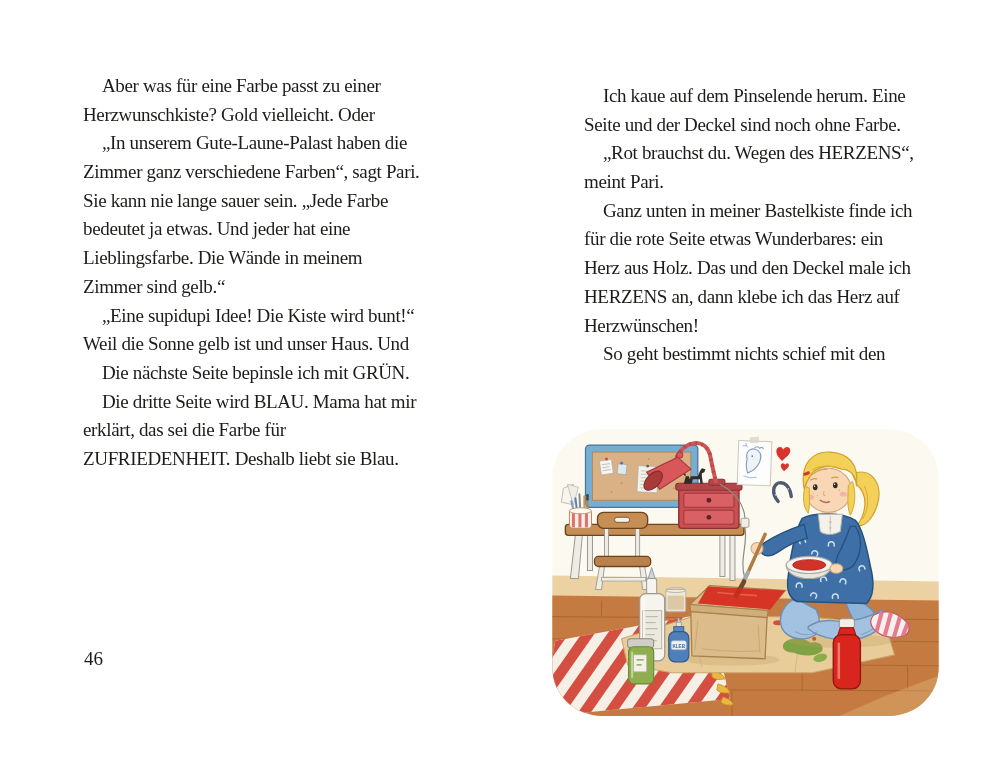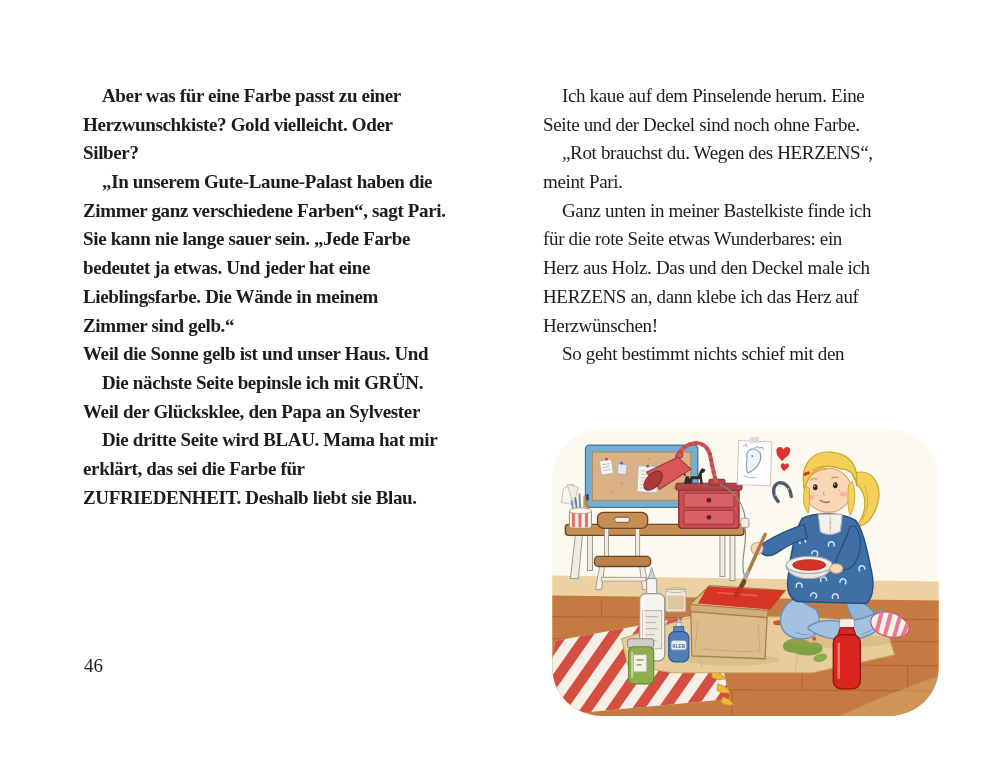--- a/index.html
+++ b/index.html
@@ -3,43 +3,42 @@
 <meta charset="utf-8">
 <style>
   html,body{margin:0;padding:0;}
   body{
     width:1000px;height:759px;background:#ffffff;position:relative;overflow:hidden;
     font-family:"Liberation Serif", serif;color:#1d1c1a;
   }
   .text-block{position:absolute;font-size:19px;line-height:28.7px;letter-spacing:-0.35px;white-space:nowrap;}
   .text-block .line{height:28.7px;}
   .text-block .line.indent{padding-left:19px;}
-  #text-left{left:83px;top:82px;font-weight:bold;}
-  #text-right{left:543px;top:82px;}
-  .page-number{position:absolute;left:84px;top:648px;font-size:19px;margin-top:7px;}
+  #text-left{left:83px;top:72px;}
+  #text-right{left:584px;top:82px;}
+  .page-number{position:absolute;left:84px;top:648px;font-size:19px;}
   #illo{position:absolute;left:551px;top:426px;}
 </style>
 </head>
 <body>
 
 <div>
 
   <div id="text-left" class="text-block">
       <div class="line indent">Aber was für eine Farbe passt zu einer</div>
       <div class="line">Herzwunschkiste? Gold vielleicht. Oder</div>
-      <div class="line">Silber?</div>
       <div class="line indent">„In unserem Gute-Laune-Palast haben die</div>
       <div class="line">Zimmer ganz verschiedene Farben“, sagt Pari.</div>
       <div class="line">Sie kann nie lange sauer sein. „Jede Farbe</div>
       <div class="line">bedeutet ja etwas. Und jeder hat eine</div>
       <div class="line">Lieblingsfarbe. Die Wände in meinem</div>
       <div class="line">Zimmer sind gelb.“</div>
+      <div class="line indent">„Eine supidupi Idee! Die Kiste wird bunt!“</div>
       <div class="line">Weil die Sonne gelb ist und unser Haus. Und</div>
       <div class="line indent">Die nächste Seite bepinsle ich mit GRÜN.</div>
-      <div class="line">Weil der Glücksklee, den Papa an Sylvester</div>
       <div class="line indent">Die dritte Seite wird BLAU. Mama hat mir</div>
       <div class="line">erklärt, das sei die Farbe für</div>
       <div class="line">ZUFRIEDENHEIT. Deshalb liebt sie Blau.</div>
     </div>
 
   <div class="page-number">46</div>
 
   <div id="text-right" class="text-block">
       <div class="line indent">Ich kaue auf dem Pinselende herum. Eine</div>
       <div class="line">Seite und der Deckel sind noch ohne Farbe.</div>

